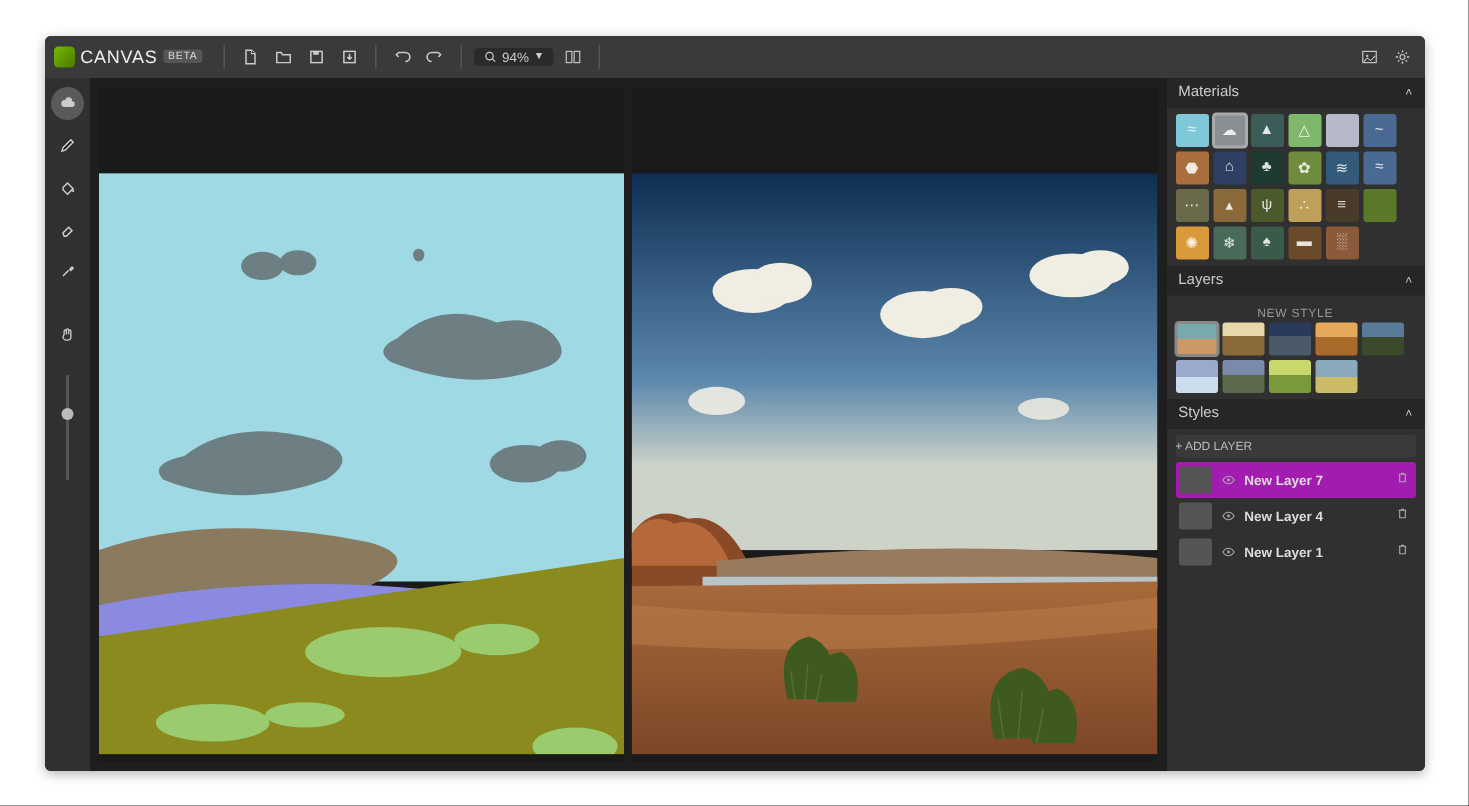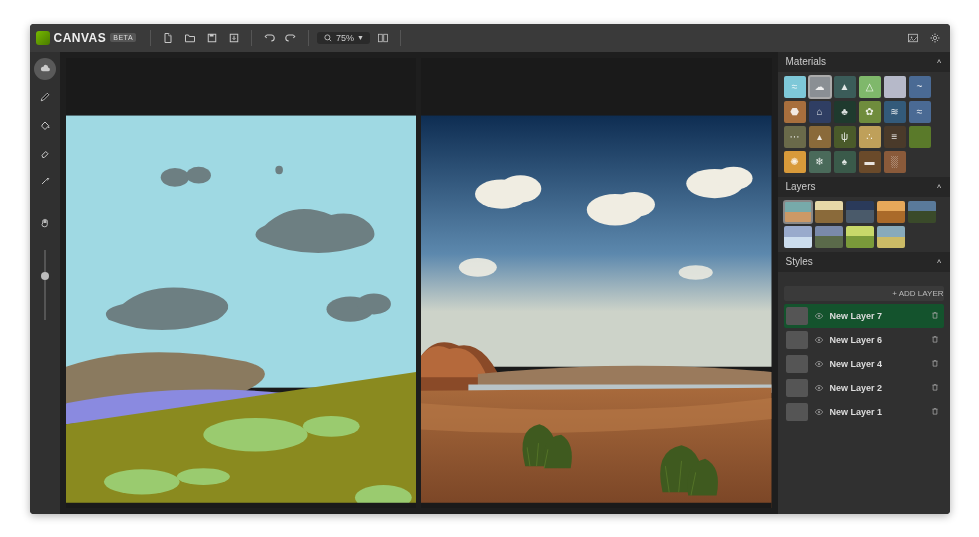--- a/index.html
+++ b/index.html
@@ -30,21 +30,21 @@
     display: flex;
     align-items: center;
     padding: 0 6px;
     gap: 4px;
   }
   .logo-block { display: flex; align-items: center; gap: 4px; margin-right: 6px; }
   .logo-swirl {
     width: 14px; height: 14px; border-radius: 3px;
     background: linear-gradient(135deg,#76b900 0%, #4a7a00 100%);
   }
-  .logo-text { font-weight: 700; font-size: 12px; letter-spacing: .5px; color: #eee; }
+  .logo-text { font-weight: 400; font-size: 12px; letter-spacing: .5px; color: #eee; }
   .badge {
     font-size: 7px; background: #555; color: #ddd; padding: 1px 3px; border-radius: 2px;
     letter-spacing: .5px;
   }
   .topbar .sep { width: 1px; height: 16px; background: #555; margin: 0 4px; }
   .top-icon {
     width: 18px; height: 18px; display: flex; align-items: center; justify-content: center;
     color: #ccc; cursor: pointer; border-radius: 2px;
   }
   .zoom-box {
@@ -105,28 +105,28 @@
     letter-spacing: .5px;
   }
   .style-grid {
     display: grid; grid-template-columns: repeat(5, 28px); gap: 3px;
   }
   .style-thumb {
     width: 28px; height: 22px; border-radius: 2px; cursor: pointer;
   }
   .style-thumb.sel { outline: 2px solid #888; outline-offset: -1px; }
   .addlayer-btn {
-    font-size: 8px; color: #bbb; text-align: right; background: #3a3a3a;
-    padding: 3px 0; border-radius: 2px; margin-bottom: 3px; cursor: pointer; margin-top: 10px;
+    font-size: 8px; color: #bbb; text-align: left; background: #3a3a3a;
+    padding: 3px 0; border-radius: 2px; margin-bottom: 3px; cursor: pointer;
   }
   .layer-row {
     display: flex; align-items: center; gap: 5px; padding: 3px 2px;
     border-radius: 2px; cursor: pointer;
   }
-  .layer-row.sel { background: #14532d; }
+  .layer-row.sel { background: #a21caf; }
   .layer-thumb {
     width: 22px; height: 18px; background: #555; border-radius: 2px;
   }
   .layer-eye { width: 12px; display: flex; justify-content: center; color: #aaa; }
   .layer-name { flex: 1; font-size: 9px; font-weight: 600; color: #ddd; }
   .layer-del { width: 12px; color: #aaa; }
   svg.ico { width: 12px; height: 12px; }
   svg.ico-s { width: 10px; height: 10px; }
 </style>
 </head>
@@ -177,21 +177,21 @@
           <path fill="none" stroke="currentColor" stroke-width="1.4" d="M5 12a4 4 0 0 1 0-8h6M11 4l2 2-2 2"></path>
         </svg>
     </div>
     <div class="sep"></div>
 
     <div class="zoom-box">
       <svg class="ico-s" viewBox="0 0 16 16">
           <circle cx="7" cy="7" r="4" fill="none" stroke="currentColor" stroke-width="1.3"></circle>
           <path stroke="currentColor" stroke-width="1.3" d="M10 10l3 3"></path>
         </svg>
-      <span>75%</span>
+      <span>94%</span>
       <span style="font-size:7px">▼</span>
     </div>
     <div class="top-icon">
       <svg class="ico" viewBox="0 0 16 16">
           <rect x="2" y="3" width="5" height="10" fill="none" stroke="currentColor"></rect>
           <rect x="9" y="3" width="5" height="10" fill="none" stroke="currentColor"></rect>
         </svg>
     </div>
     <div class="sep"></div>
 
@@ -414,20 +414,21 @@
               <span class="sw-ico">░</span>
             </div>
           </div>
       </div>
 
       <div class="panel-header">
         <span>Layers</span>
         <span style="font-size:8px">˄</span>
       </div>
       <div class="panel-body">
+        <div class="styles-sub">NEW STYLE</div>
         <div class="style-grid" id="styles-grid">
             <div class="style-thumb sel" style="background: linear-gradient(rgb(119, 170, 170) 50%, rgb(204, 153, 102) 50%);"></div>
             <div class="style-thumb" style="background: linear-gradient(rgb(230, 216, 168) 40%, rgb(138, 106, 58) 40%);"></div>
             <div class="style-thumb" style="background: linear-gradient(rgb(42, 58, 90) 40%, rgb(74, 90, 106) 40%);"></div>
             <div class="style-thumb" style="background: linear-gradient(rgb(230, 168, 90) 45%, rgb(170, 106, 42) 45%);"></div>
             <div class="style-thumb" style="background: linear-gradient(rgb(90, 122, 154) 45%, rgb(58, 74, 42) 45%);"></div>
             <div class="style-thumb" style="background: linear-gradient(rgb(153, 170, 204) 50%, rgb(204, 221, 238) 50%);"></div>
             <div class="style-thumb" style="background: linear-gradient(rgb(122, 138, 170) 45%, rgb(90, 106, 74) 45%);"></div>
             <div class="style-thumb" style="background: linear-gradient(rgb(200, 216, 106) 45%, rgb(122, 154, 58) 45%);"></div>
             <div class="style-thumb" style="background: linear-gradient(rgb(136, 170, 187) 50%, rgb(204, 187, 102) 50%);"></div>
@@ -455,47 +456,21 @@
                 </svg></div>
             </div>
             <div class="layer-row">
               <div class="layer-thumb"></div>
               <div class="layer-eye">
                 <svg class="ico-s" viewBox="0 0 16 16">
                   <path fill="none" stroke="currentColor" stroke-width="1.2" d="M2 8s2.5-4 6-4 6 4 6 4-2.5 4-6 4-6-4-6-4z"></path>
                   <circle cx="8" cy="8" r="1.5" fill="currentColor"></circle>
                 </svg>
               </div>
-              <div class="layer-name">New Layer 6</div>
-              <div class="layer-del"><svg class="ico-s" viewBox="0 0 16 16">
-                  <path fill="none" stroke="currentColor" stroke-width="1.2" d="M4 5h8M5 5v8h6V5M7 5V4h2v1"></path>
-                </svg></div>
-            </div>
-            <div class="layer-row">
-              <div class="layer-thumb"></div>
-              <div class="layer-eye">
-                <svg class="ico-s" viewBox="0 0 16 16">
-                  <path fill="none" stroke="currentColor" stroke-width="1.2" d="M2 8s2.5-4 6-4 6 4 6 4-2.5 4-6 4-6-4-6-4z"></path>
-                  <circle cx="8" cy="8" r="1.5" fill="currentColor"></circle>
-                </svg>
-              </div>
               <div class="layer-name">New Layer 4</div>
-              <div class="layer-del"><svg class="ico-s" viewBox="0 0 16 16">
-                  <path fill="none" stroke="currentColor" stroke-width="1.2" d="M4 5h8M5 5v8h6V5M7 5V4h2v1"></path>
-                </svg></div>
-            </div>
-            <div class="layer-row">
-              <div class="layer-thumb"></div>
-              <div class="layer-eye">
-                <svg class="ico-s" viewBox="0 0 16 16">
-                  <path fill="none" stroke="currentColor" stroke-width="1.2" d="M2 8s2.5-4 6-4 6 4 6 4-2.5 4-6 4-6-4-6-4z"></path>
-                  <circle cx="8" cy="8" r="1.5" fill="currentColor"></circle>
-                </svg>
-              </div>
-              <div class="layer-name">New Layer 2</div>
               <div class="layer-del"><svg class="ico-s" viewBox="0 0 16 16">
                   <path fill="none" stroke="currentColor" stroke-width="1.2" d="M4 5h8M5 5v8h6V5M7 5V4h2v1"></path>
                 </svg></div>
             </div>
             <div class="layer-row">
               <div class="layer-thumb"></div>
               <div class="layer-eye">
                 <svg class="ico-s" viewBox="0 0 16 16">
                   <path fill="none" stroke="currentColor" stroke-width="1.2" d="M2 8s2.5-4 6-4 6 4 6 4-2.5 4-6 4-6-4-6-4z"></path>
                   <circle cx="8" cy="8" r="1.5" fill="currentColor"></circle>

